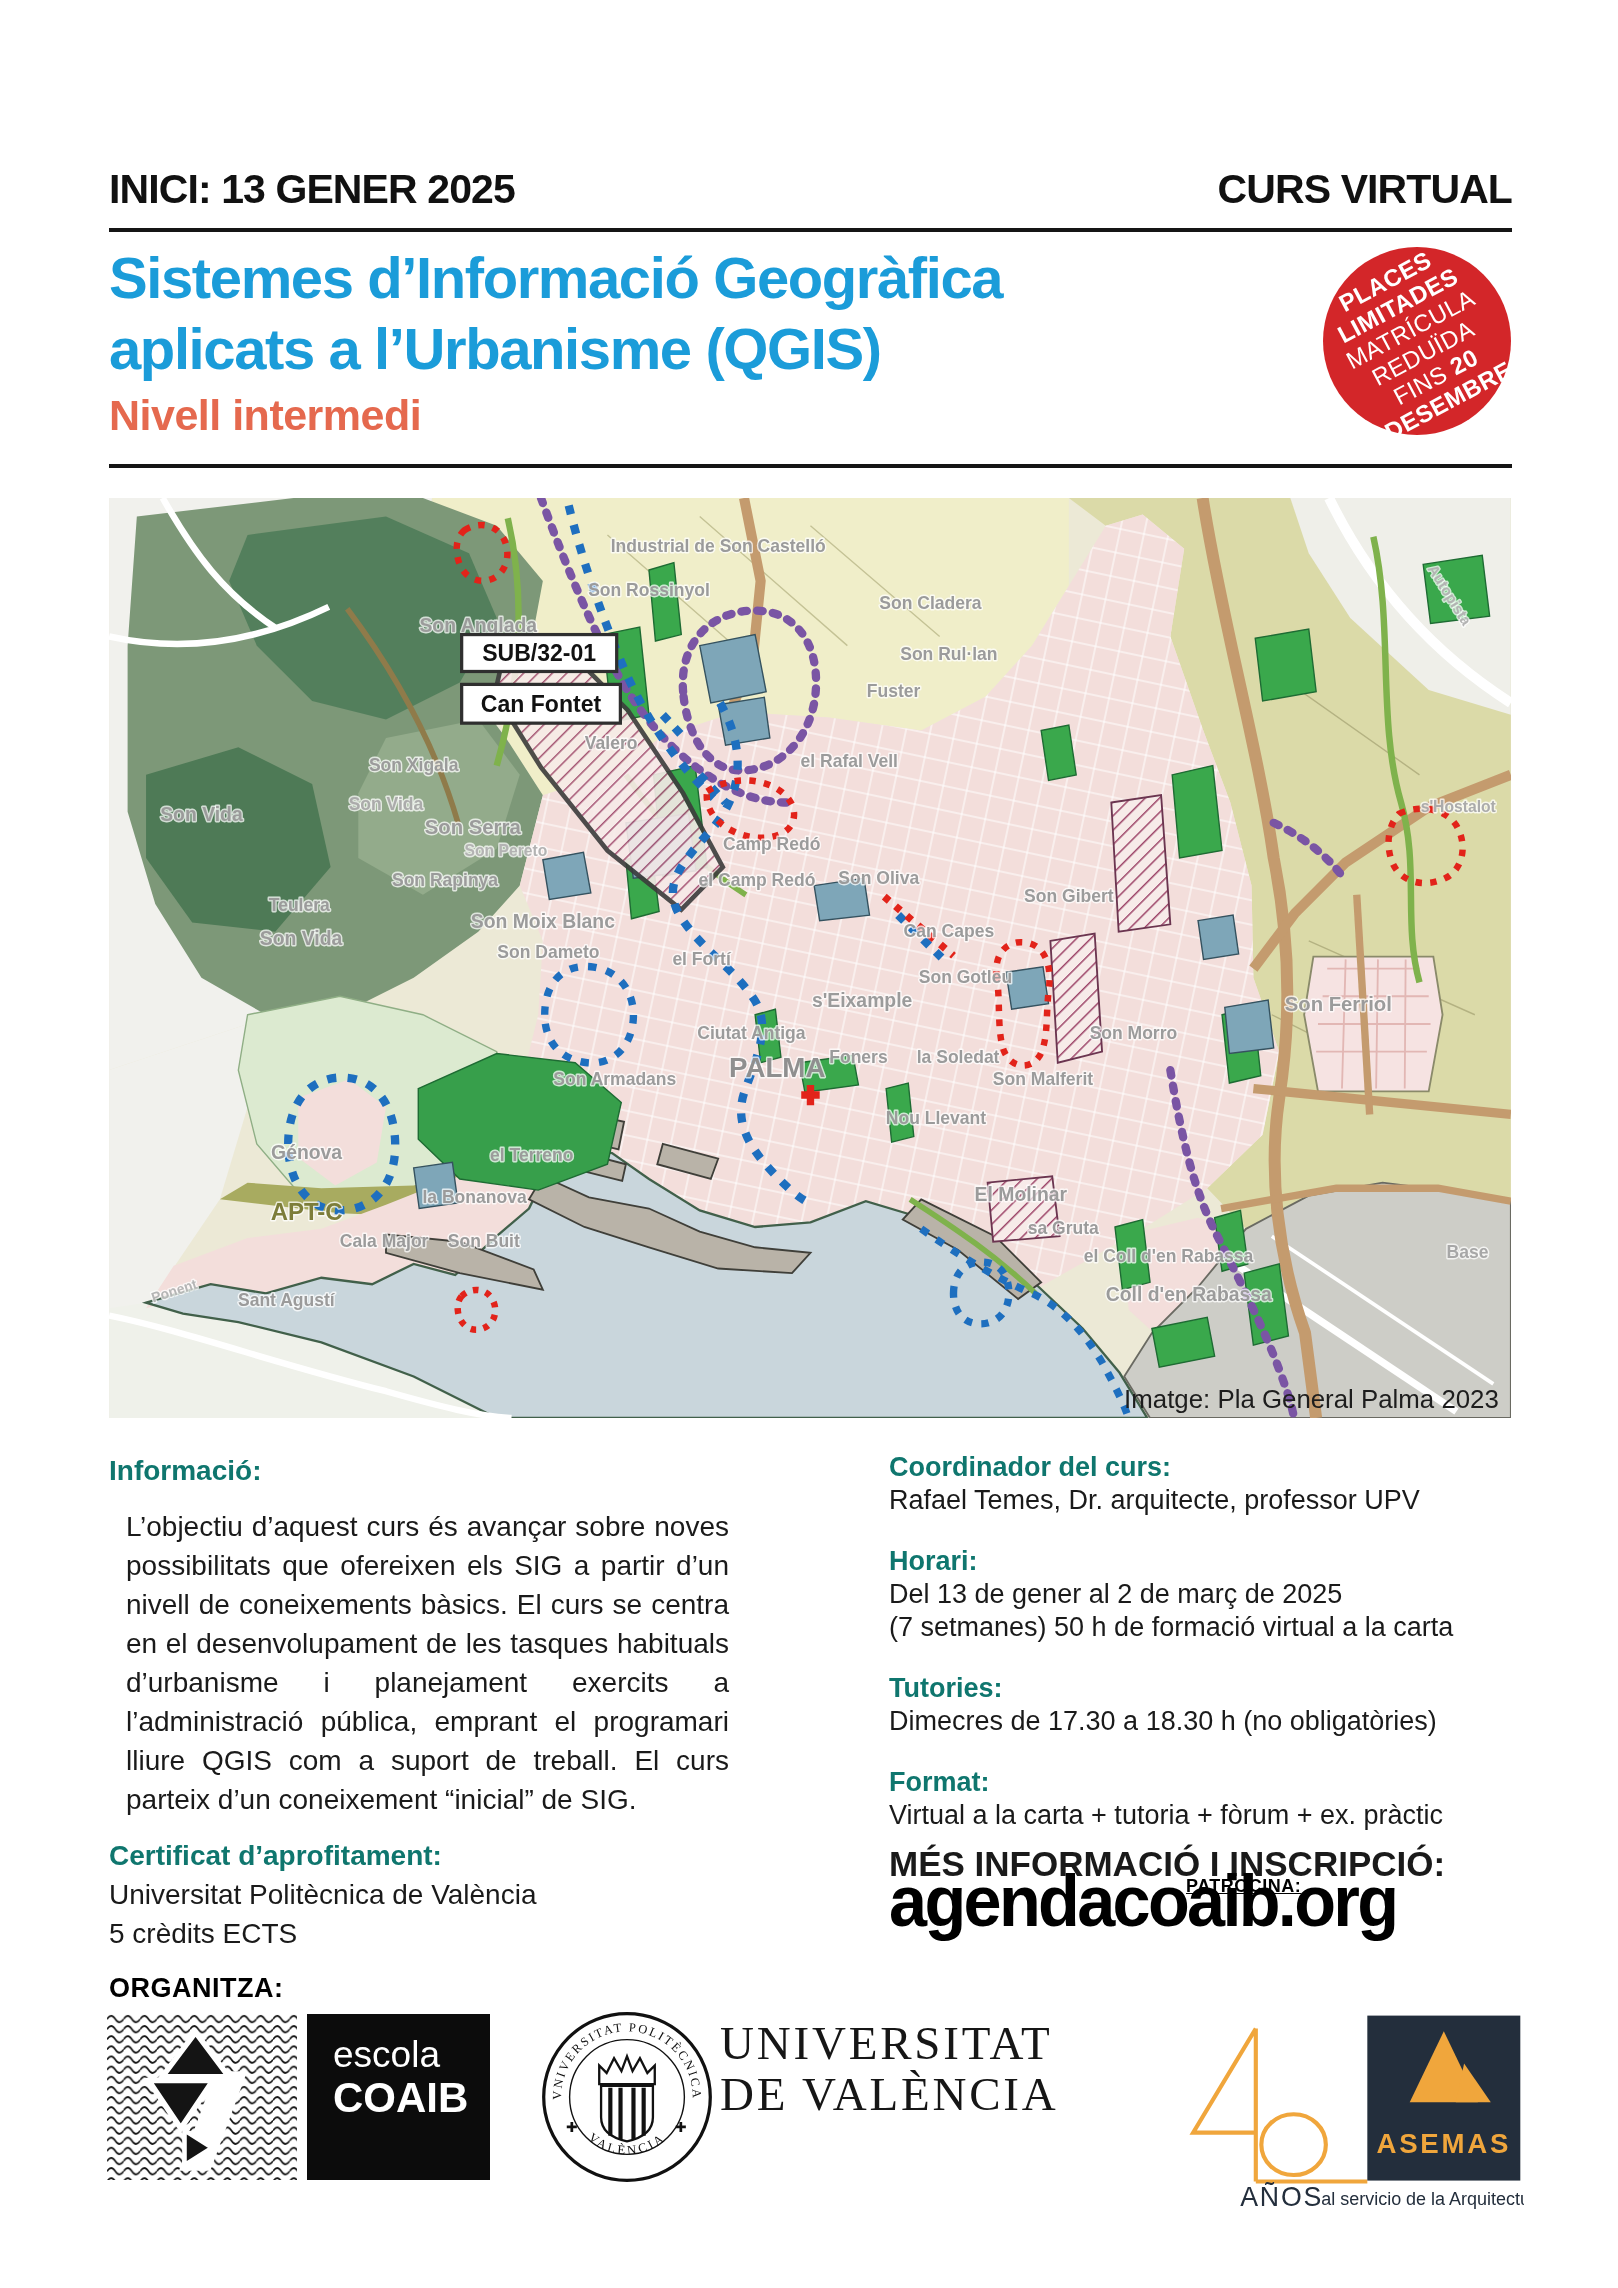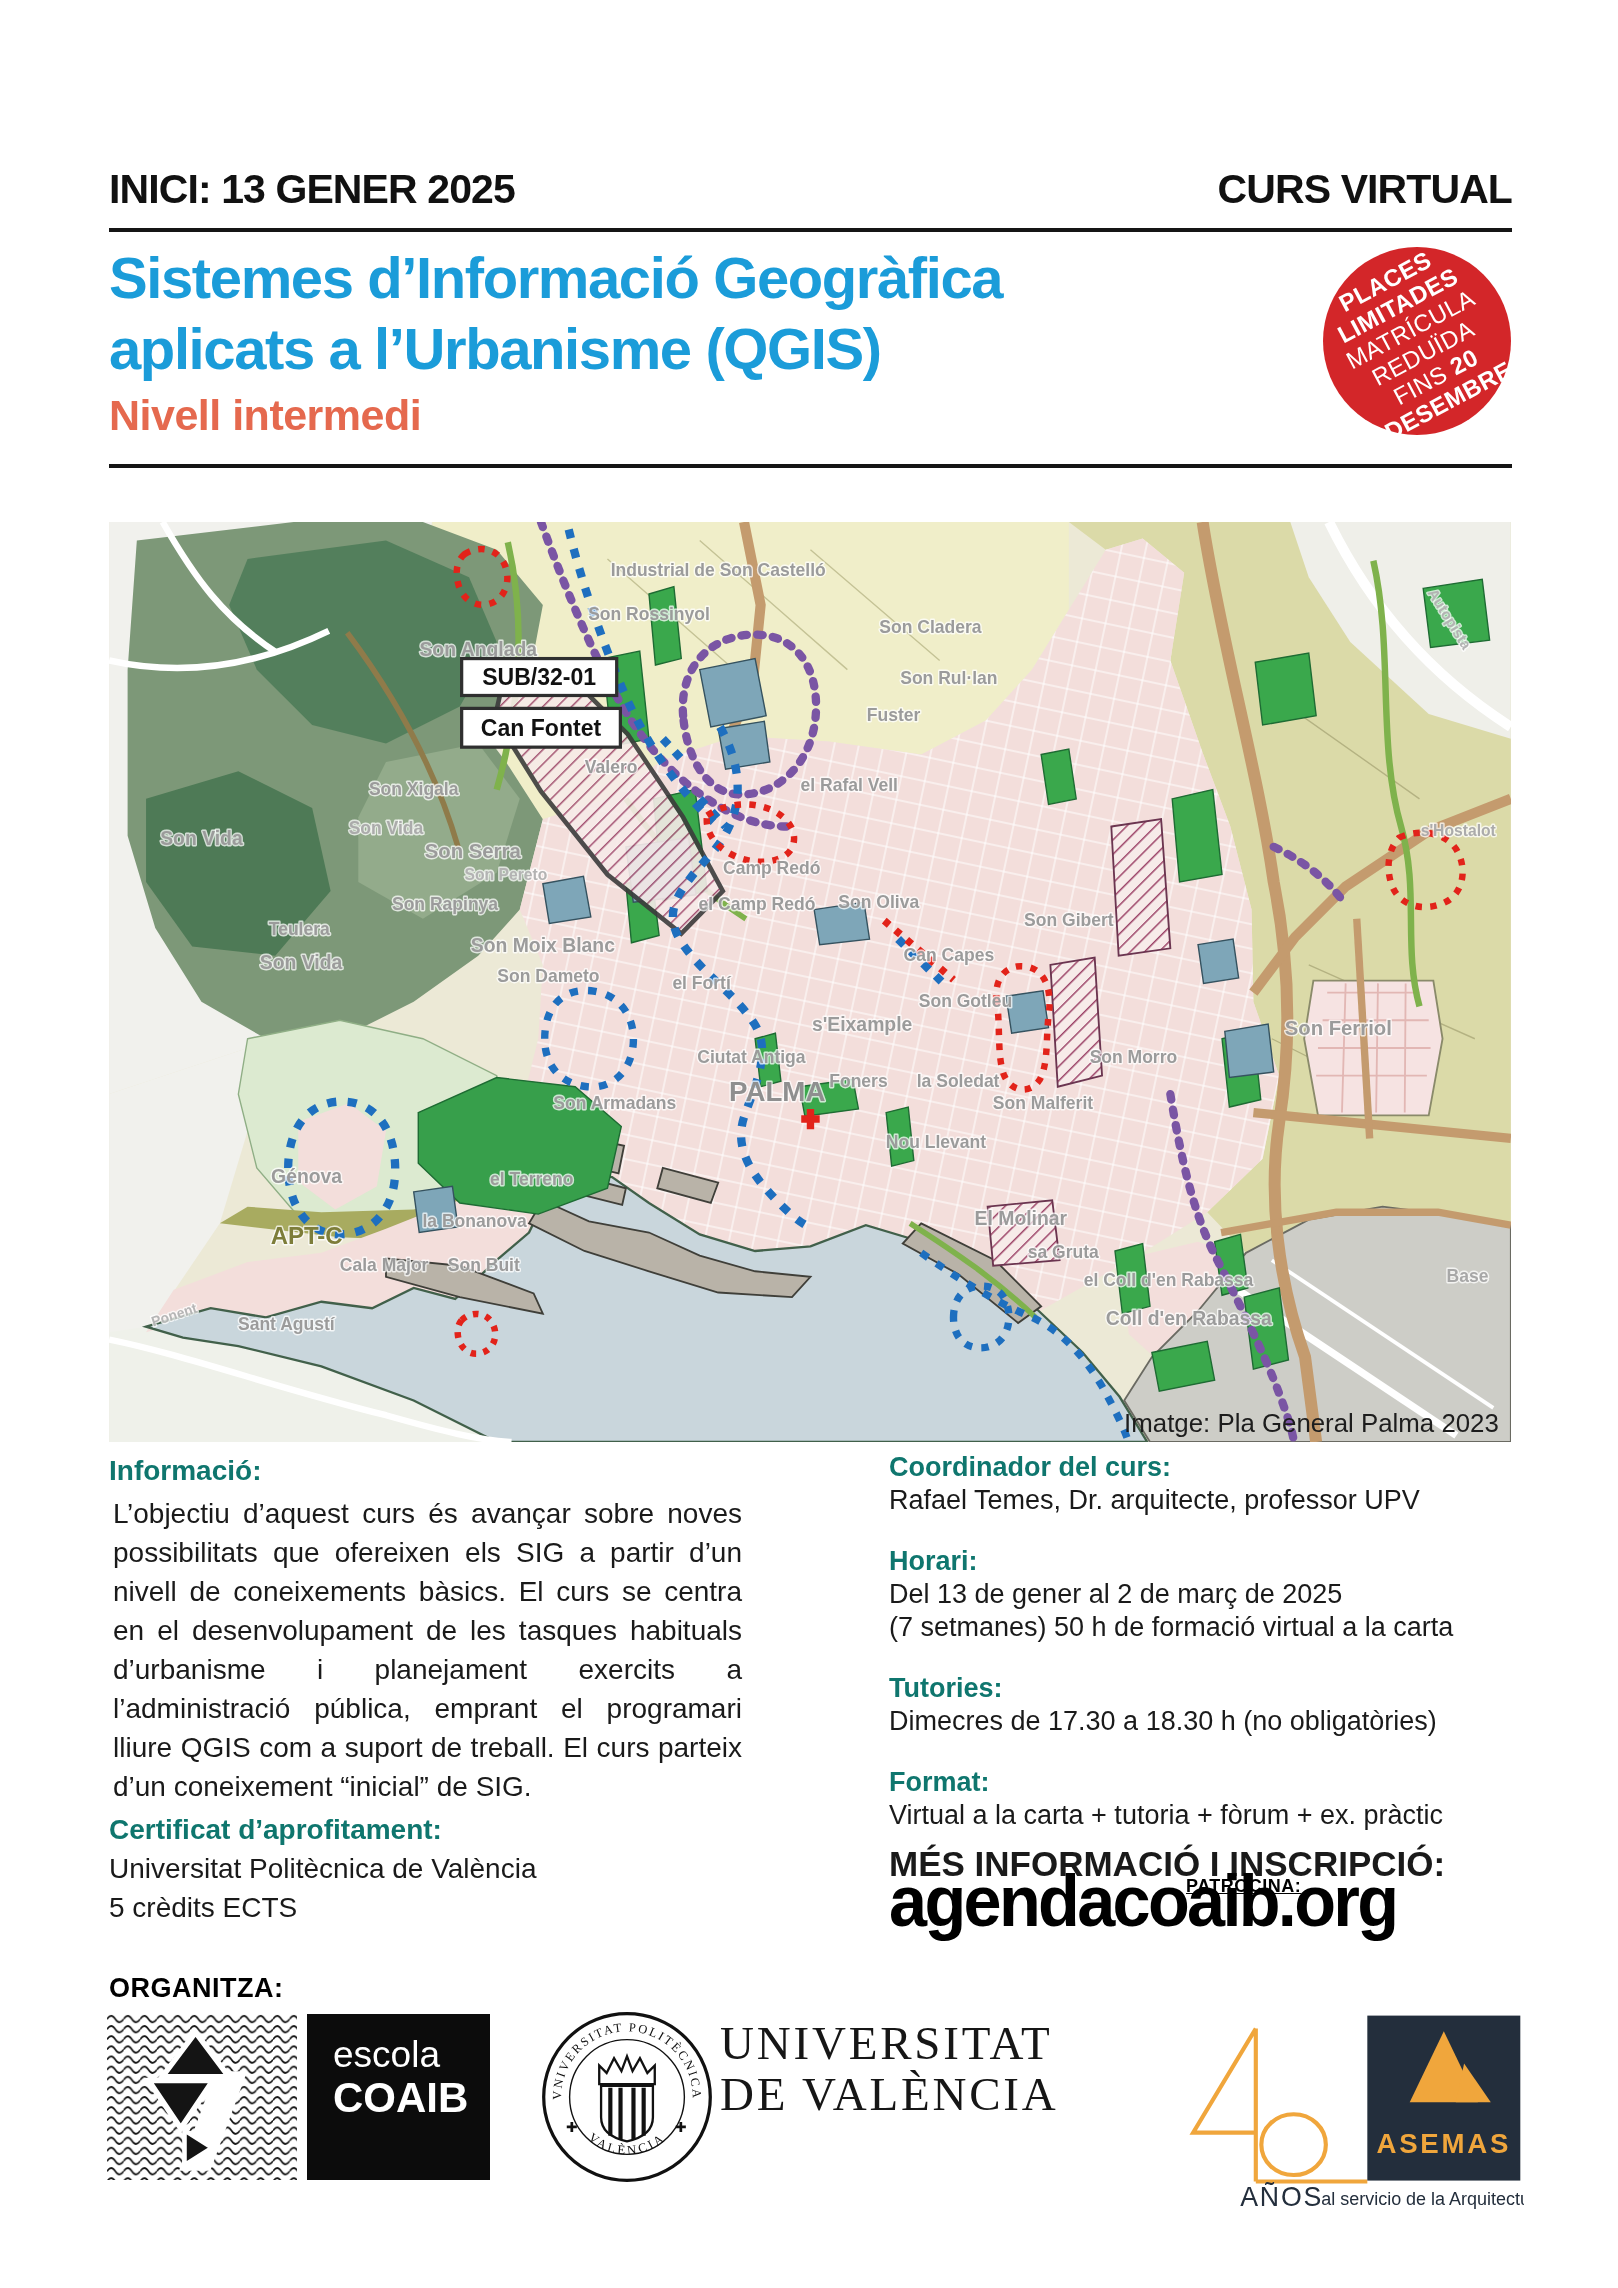--- a/index.html
+++ b/index.html
@@ -17,31 +17,31 @@
   .subtitle{left:109px;top:391px;font-size:43px;font-weight:700;letter-spacing:-0.5px;}
 
   
   .badge{left:1323px;top:247px;width:188px;height:188px;border-radius:50%;
          display:flex;align-items:center;justify-content:center;}
   .badge-inner{transform:rotate(-28deg);text-align:center;color:#fff;font-size:24px;line-height:27px;letter-spacing:0.5px;}
   .badge-inner .b{font-weight:800;}
   .badge-inner .r{font-weight:400;}
 
   
-  .map-wrap{left:109px;top:498px;width:1402px;height:844px;margin-top:24px;}
+  .map-wrap{left:109px;top:498px;width:1402px;height:844px;}
   .maplabel{font-family:"Liberation Sans",sans-serif;font-weight:700;text-anchor:middle;
             paint-order:stroke;stroke:#ffffff;stroke-width:3px;stroke-linejoin:round;stroke-opacity:.75;}
   .mapcaption{font-family:"Liberation Sans",sans-serif;font-weight:400;fill:#1d1d1d;font-size:28px;text-anchor:end;}
   .boxlabel{font-family:"Liberation Sans",sans-serif;font-weight:700;fill:#111;font-size:25px;text-anchor:middle;}
 
   
   .col-left{left:109px;top:1451px;width:637px;color:#1a1a1a;font-size:28px;line-height:39px;}
   .col-right{left:889px;top:1451px;width:628px;color:#1a1a1a;font-size:27px;line-height:33px;}
   .h{font-weight:700;color:#0f766e;}
-  .col-left p{margin:4px;text-align:justify;}
+  .col-left p{margin:17px;text-align:justify;}
   .col-left .h{margin:0 0 0 0;}
   .cert{margin-top:24px;}
   .sec{margin-bottom:28px;}
   .more{font-size:35px;font-weight:700;letter-spacing:0;margin-top:14.8px;}
   .url{display:inline-block;font-size:72px;font-weight:800;letter-spacing:-2.8px;color:#000;
        transform:scaleX(.95);transform-origin:left;margin-top:5.5px;text-decoration:none;}
 
   
   .org-label{left:109px;top:1973px;font-size:27px;font-weight:700;letter-spacing:0.5px;}
   .pat-label{left:1186px;top:1876px;font-size:18px;font-weight:700;letter-spacing:0.5px;text-decoration:underline;}

